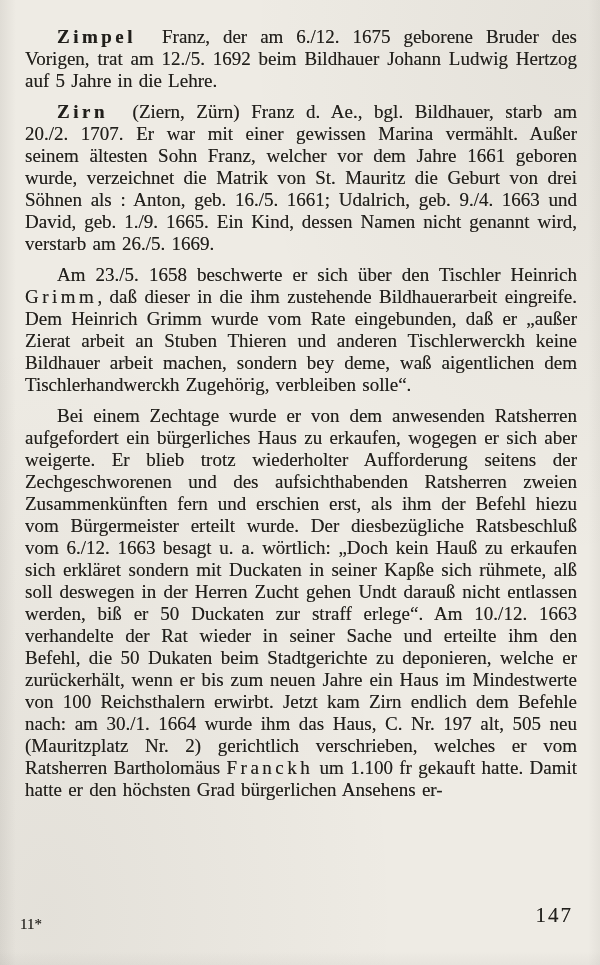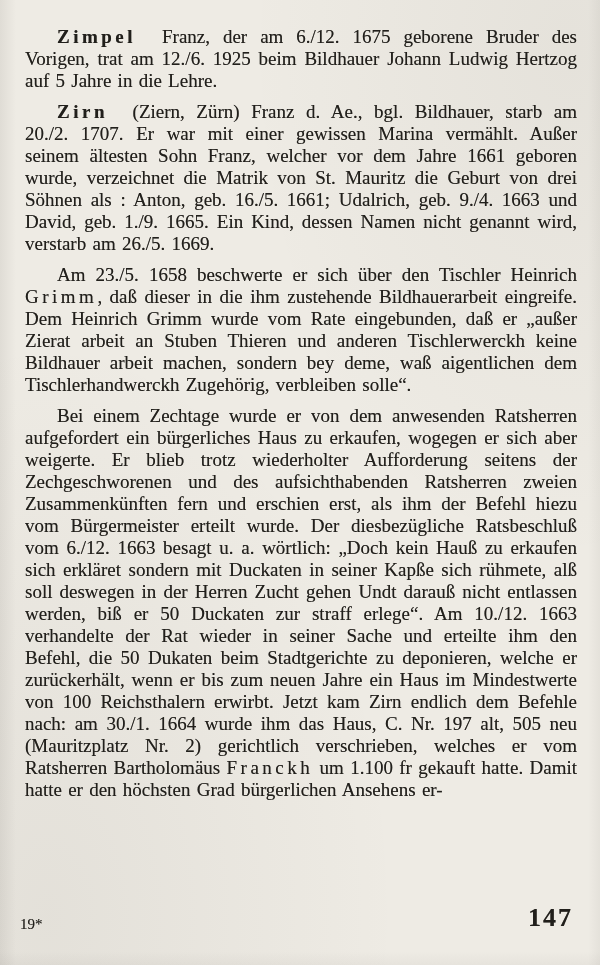--- a/index.html
+++ b/index.html
@@ -43,37 +43,36 @@
     display: flex;
     justify-content: space-between;
     align-items: flex-start;
   }
   .sig {
     font-size: 15px;
     padding-top: 13px;
     text-shadow: 0 0 0.5px rgba(33,31,27,0.5);
   }
   .pagenum {
-    font-size: 26px;
+    font-size: 21px;
     letter-spacing: 2px;
     text-shadow: 0 0 0.5px rgba(33,31,27,0.5);
-    font-weight: bold;
   }
 </style>
 </head>
 <body>
 
 <div class="page">
 
-  <p class="para"><span class="headword">Zimpel</span><span> Franz, der am 6./12. 1675 geborene Bruder des Vorigen, trat am 12./6. 1925 beim Bildhauer Johann Ludwig Hertzog auf 5 Jahre in die Lehre.</span></p>
+  <p class="para"><span class="headword">Zimpel</span><span> Franz, der am 6./12. 1675 geborene Bruder des Vorigen, trat am 12./5. 1692 beim Bildhauer Johann Ludwig Hertzog auf 5 Jahre in die Lehre.</span></p>
 
   <p class="para"><span class="headword">Zirn</span><span> (Ziern, Zürn) Franz d. Ae., bgl. Bildhauer, starb am 20./2. 1707. Er war mit einer gewissen Marina vermählt. Außer seinem ältesten Sohn Franz, welcher vor dem Jahre 1661 geboren wurde, verzeichnet die Matrik von St. Mauritz die Geburt von drei Söhnen als : Anton, geb. 16./5. 1661; Udalrich, geb. 9./4. 1663 und David, geb. 1./9. 1665. Ein Kind, dessen Namen nicht genannt wird, verstarb am 26./5. 1669.</span></p>
 
   <p class="para"><span>Am 23./5. 1658 beschwerte er sich über den Tischler Heinrich </span><span class="spaced">Grimm</span><span>, daß dieser in die ihm zustehende Bildhauerarbeit eingreife. Dem Heinrich Grimm wurde vom Rate eingebunden, daß er „außer Zierat arbeit an Stuben Thieren und anderen Tischlerwerckh keine Bildhauer arbeit machen, sondern bey deme, waß aigentlichen dem Tischlerhandwerckh Zugehörig, verbleiben solle“.</span></p>
 
   <p class="para"><span>Bei einem Zechtage wurde er von dem anwesenden Ratsherren aufgefordert ein bürgerliches Haus zu erkaufen, wogegen er sich aber weigerte. Er blieb trotz wiederholter Aufforderung seitens der Zechgeschworenen und des aufsichthabenden Ratsherren zweien Zusammenkünften fern und erschien erst, als ihm der Befehl hiezu vom Bürgermeister erteilt wurde. Der diesbezügliche Ratsbeschluß vom 6./12. 1663 besagt u. a. wörtlich: „Doch kein Hauß zu erkaufen sich erkläret sondern mit Duckaten in seiner Kapße sich rühmete, alß soll deswegen in der Herren Zucht gehen Undt darauß nicht entlassen werden, biß er 50 Duckaten zur straff erlege“. Am 10./12. 1663 verhandelte der Rat wieder in seiner Sache und erteilte ihm den Befehl, die 50 Dukaten beim Stadtgerichte zu deponieren, welche er zurückerhält, wenn er bis zum neuen Jahre ein Haus im Mindestwerte von 100 Reichsthalern erwirbt. Jetzt kam Zirn endlich dem Befehle nach: am 30./1. 1664 wurde ihm das Haus, C. Nr. 197 alt, 505 neu (Mauritzplatz Nr. 2) gerichtlich verschrieben, welches er vom Ratsherren Bartholomäus </span><span class="spaced">Franckh</span><span> um 1.100 fr gekauft hatte. Damit hatte er den höchsten Grad bürgerlichen Ansehens er-</span></p>
 
 </div>
 
 <div class="footer">
-  <span class="sig">19*</span>
+  <span class="sig">11*</span>
   <span class="pagenum">147</span>
 </div>
 
 </body></html>

